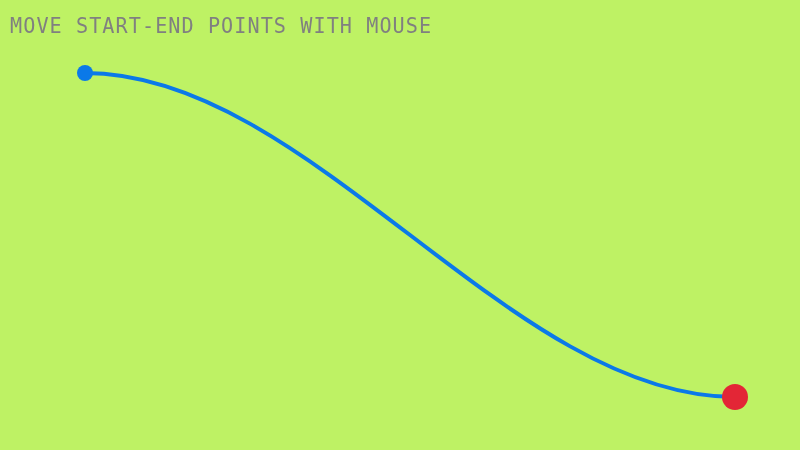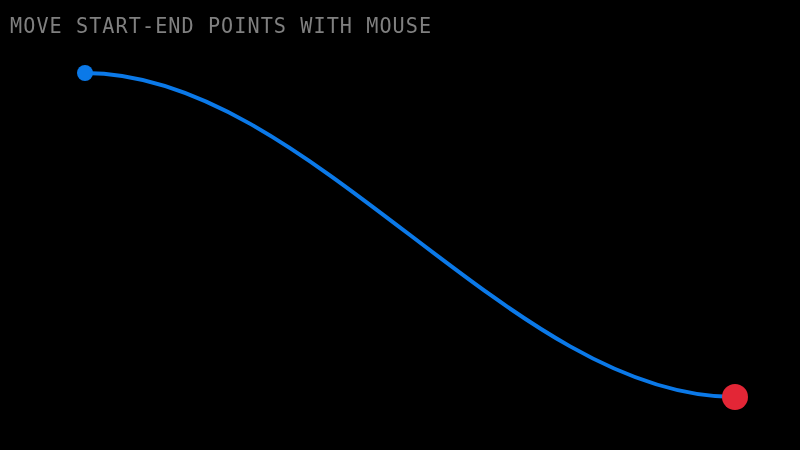--- a/index.html
+++ b/index.html
@@ -45,21 +45,21 @@
   .handle-hit {
     position: absolute;
     border-radius: 50%;
     background: transparent;
     cursor: pointer;
   }
 </style>
 </head>
 <body>
 
-<div id="canvas-root" style="background: #000000; width: 800px; height: 450px;">
+<div id="canvas-root" style="background: #bef264; width: 800px; height: 450px;">
 
   <svg id="bezier-stage" viewBox="0 0 800 450" width="800" height="450">
 
     <path id="curve-path" fill="none" stroke="#0b79e8" stroke-width="4" stroke-linecap="round" d="M 85 73 C 310 73, 510 397, 735 397"></path>
 
     <circle id="start-dot" cx="85" cy="73" r="8" fill="#0b79e8"></circle>
 
     <circle id="end-dot" cx="735" cy="397" r="13" fill="#e32636"></circle>
   </svg>
 

